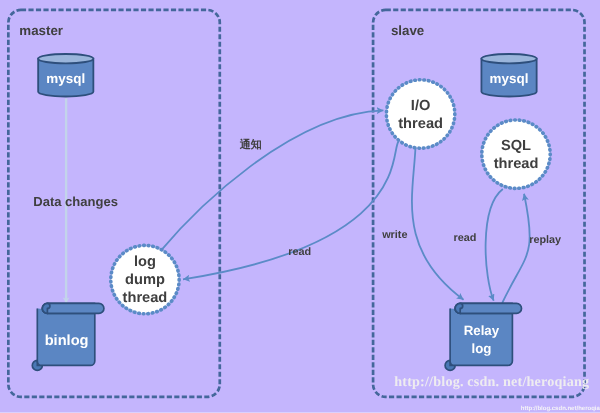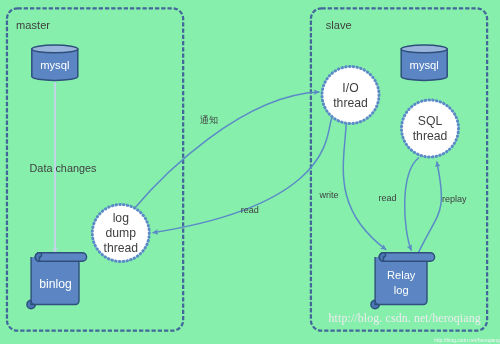--- a/index.html
+++ b/index.html
@@ -1,17 +1,17 @@
 <!DOCTYPE html>
 <html><head>
 <meta charset="utf-8">
 <style>
   html,body{margin:0;padding:0;background:#ffffff;}
   body{width:500px;height:344px;overflow:hidden;font-family:"Liberation Sans",sans-serif;}
-  #stage{position:relative;width:500px;height:344px;background:#86efac;}
+  #stage{position:relative;width:500px;height:344px;background:#c4b5fd;font-weight:bold;}
   svg{position:absolute;left:0;top:0;}
   text{font-family:"Liberation Sans",sans-serif;}
   .grp-label{font-size:11.1px;fill:#3f3f3f;}
   .shape-label{font-size:12.2px;fill:#ffffff;}
   .cyl-label{font-size:11.2px;fill:#ffffff;}
   .relay-label{font-size:11.1px;fill:#ffffff;}
   .circ-label{font-size:12.2px;fill:#3f3f3f;}
   .edge-label{font-size:9.05px;fill:#3f3f3f;}
   .dc-label{font-size:10.85px;fill:#3f3f3f;}
   .cjk-label{font-size:9.2px;fill:#3f3f3f;}

